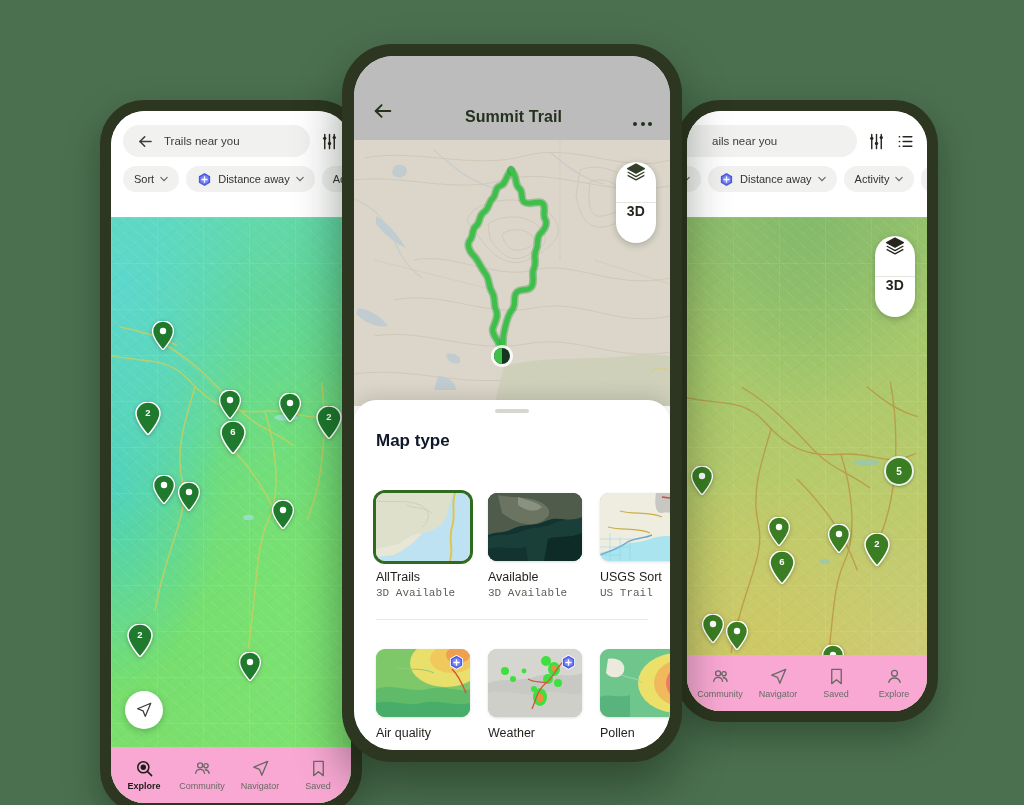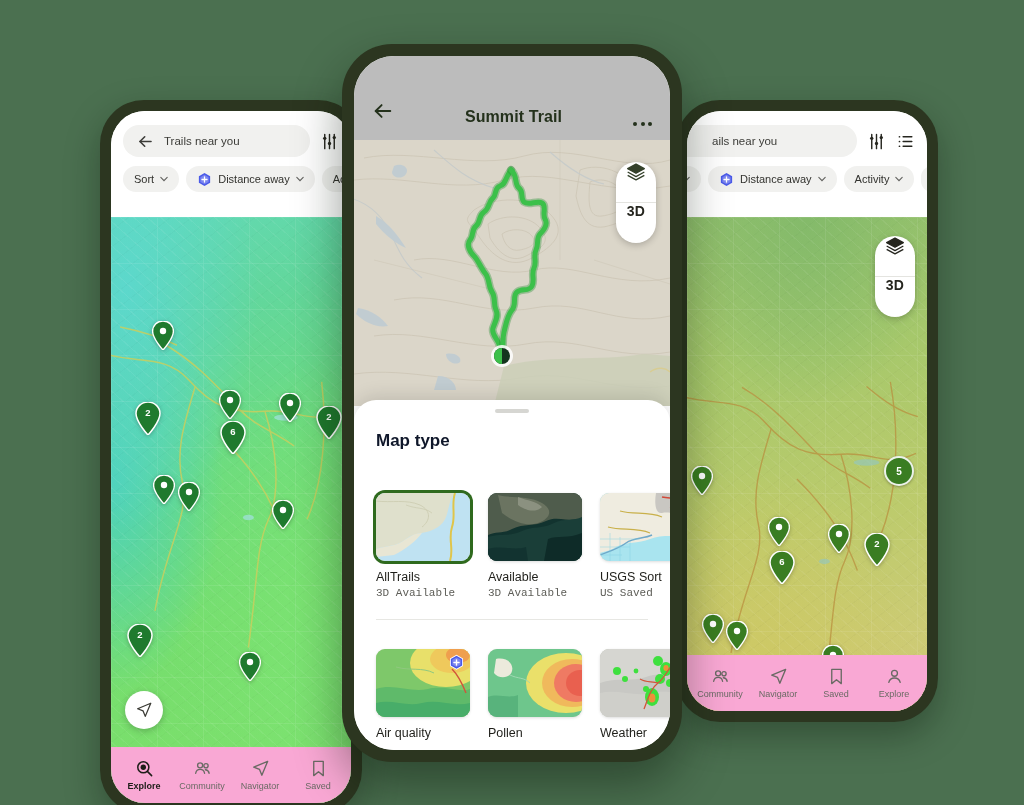--- a/index.html
+++ b/index.html
@@ -661,21 +661,21 @@
                 <path d="M70 14 C78 16, 84 14, 92 16" fill="none" stroke="#d24a3a" stroke-width="1.4"></path>
                 <path d="M20 18 C34 22, 48 18, 62 24" fill="none" stroke="#c9b04a" stroke-width="1.2"></path>
                 <path d="M8 34 C22 38, 36 34, 50 40" fill="none" stroke="#c9b04a" stroke-width="1.2"></path>
                 <path d="M0 62 C10 58, 18 56, 26 50 C34 44, 44 46, 52 42" fill="none" stroke="#6fa8c9" stroke-width="1.4"></path>
                 <g stroke="#7fd0e2" stroke-width=".6" opacity=".7">
                   <path d="M0 46 H40 M0 54 H30 M0 62 H22 M10 40 V68 M20 44 V68 M30 48 V68"></path>
                 </g>
               </svg>
             </div>
             <div class="cname">USGS Sort</div>
-            <div class="csub">US Saved</div>
+            <div class="csub">US Trail</div>
           </div>
         </div>
 
         <div class="divider"></div>
 
         <div class="cardrow">
 
           <div class="card">
             <div class="thumb">
               <svg viewBox="0 0 94 68" preserveAspectRatio="none" style="width:100%;height:100%;display:block;">
@@ -689,36 +689,20 @@
                 <path d="M20 18 C34 22, 46 18, 58 24" fill="none" stroke="#8fc97f" stroke-width="1"></path>
               </svg>
               <svg class="plusbadge" viewBox="0 0 24 24">
                 <path d="M12 1l9.2 5.3v10.6L12 22.2 2.8 16.9V6.3z" fill="#fff"></path>
                 <path d="M12 2.4l8 4.6v9.2l-8 4.6-8-4.6V7z" fill="#4a5ae8"></path>
                 <path d="M12 4.8l5.9 3.4v6.8L12 18.4 6.1 15V8.2z" fill="#7b86f0"></path>
                 <path d="M12 8.4v7.2M8.4 12h7.2" stroke="#fff" stroke-width="2" stroke-linecap="round"></path>
               </svg>
             </div>
             <div class="cname">Air quality</div>
-          </div>
-
-          <div class="card">
-            <div class="thumb">
-              <svg viewBox="0 0 94 68" preserveAspectRatio="none" style="width:100%;height:100%;display:block;">
-                <rect width="94" height="68" fill="#6ec68c"></rect>
-                <ellipse cx="78" cy="34" rx="40" ry="30" fill="#eae06a"></ellipse>
-                <ellipse cx="84" cy="34" rx="30" ry="24" fill="#f0b95c"></ellipse>
-                <ellipse cx="88" cy="34" rx="22" ry="19" fill="#ef7a63"></ellipse>
-                <ellipse cx="92" cy="34" rx="14" ry="13" fill="#e9604f"></ellipse>
-                <path d="M8 10 C18 8, 26 14, 24 22 C22 30, 10 30, 6 24 Z" fill="#eceadc"></path>
-                <path d="M0 48 C10 44, 20 50, 30 46 V68 H0 Z" fill="#58b37c"></path>
-                <path d="M22 26 C30 30, 36 28, 42 34" fill="none" stroke="#9fd8b2" stroke-width="1"></path>
-              </svg>
-            </div>
-            <div class="cname">Pollen</div>
           </div>
 
           <div class="card">
             <div class="thumb">
               <svg viewBox="0 0 94 68" preserveAspectRatio="none" style="width:100%;height:100%;display:block;">
                 <rect width="94" height="68" fill="#c8c8c4"></rect>
                 <path d="M0 0 H94 V24 C78 30, 62 22, 46 28 C32 33, 16 28, 0 34 Z" fill="#d6d6d1"></path>
                 <path d="M0 44 C18 40, 34 48, 52 44 C70 40, 84 48, 94 44 V68 H0 Z" fill="#cfcfca"></path>
                 <g fill="#3ee03e">
                   <ellipse cx="17" cy="22" rx="4" ry="4"></ellipse>
@@ -740,19 +724,35 @@
               </svg>
               <svg class="plusbadge" viewBox="0 0 24 24">
                 <path d="M12 1l9.2 5.3v10.6L12 22.2 2.8 16.9V6.3z" fill="#fff"></path>
                 <path d="M12 2.4l8 4.6v9.2l-8 4.6-8-4.6V7z" fill="#4a5ae8"></path>
                 <path d="M12 4.8l5.9 3.4v6.8L12 18.4 6.1 15V8.2z" fill="#7b86f0"></path>
                 <path d="M12 8.4v7.2M8.4 12h7.2" stroke="#fff" stroke-width="2" stroke-linecap="round"></path>
               </svg>
             </div>
             <div class="cname">Weather</div>
           </div>
+
+          <div class="card">
+            <div class="thumb">
+              <svg viewBox="0 0 94 68" preserveAspectRatio="none" style="width:100%;height:100%;display:block;">
+                <rect width="94" height="68" fill="#6ec68c"></rect>
+                <ellipse cx="78" cy="34" rx="40" ry="30" fill="#eae06a"></ellipse>
+                <ellipse cx="84" cy="34" rx="30" ry="24" fill="#f0b95c"></ellipse>
+                <ellipse cx="88" cy="34" rx="22" ry="19" fill="#ef7a63"></ellipse>
+                <ellipse cx="92" cy="34" rx="14" ry="13" fill="#e9604f"></ellipse>
+                <path d="M8 10 C18 8, 26 14, 24 22 C22 30, 10 30, 6 24 Z" fill="#eceadc"></path>
+                <path d="M0 48 C10 44, 20 50, 30 46 V68 H0 Z" fill="#58b37c"></path>
+                <path d="M22 26 C30 30, 36 28, 42 34" fill="none" stroke="#9fd8b2" stroke-width="1"></path>
+              </svg>
+            </div>
+            <div class="cname">Pollen</div>
+          </div>
         </div>
       </div>
 
     </div>
   </div>
 
 </div>
 
 </body></html>

